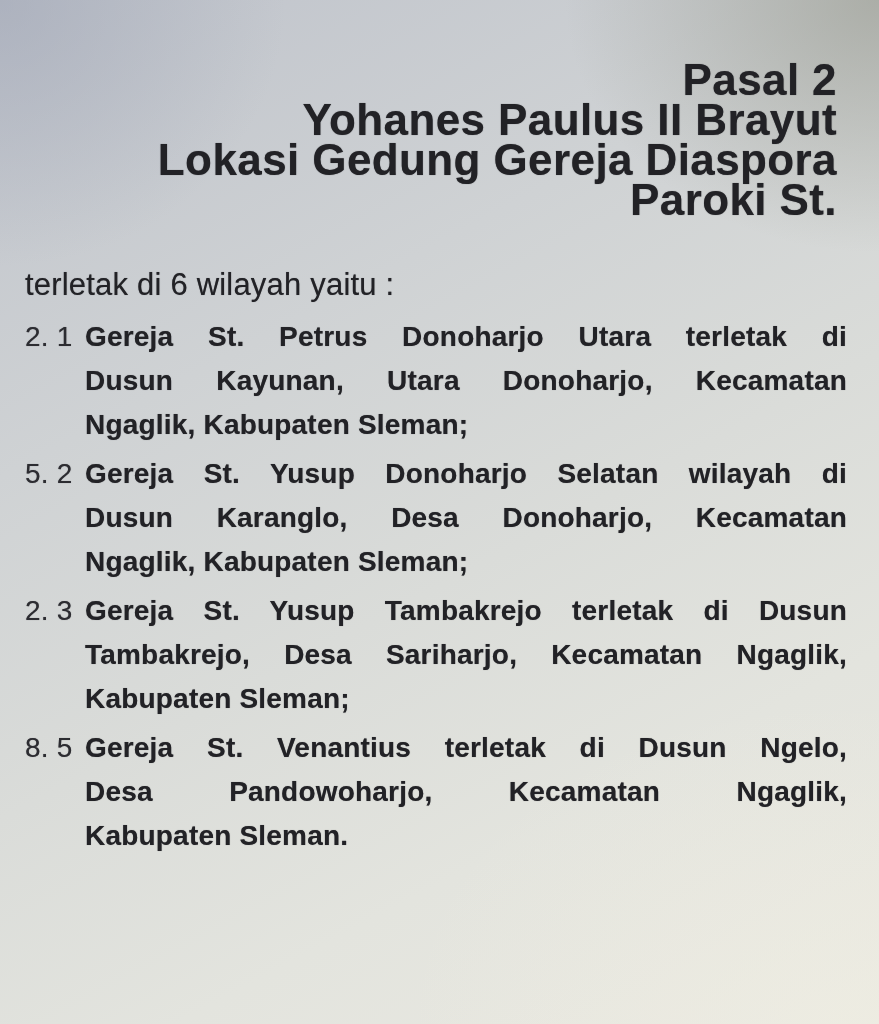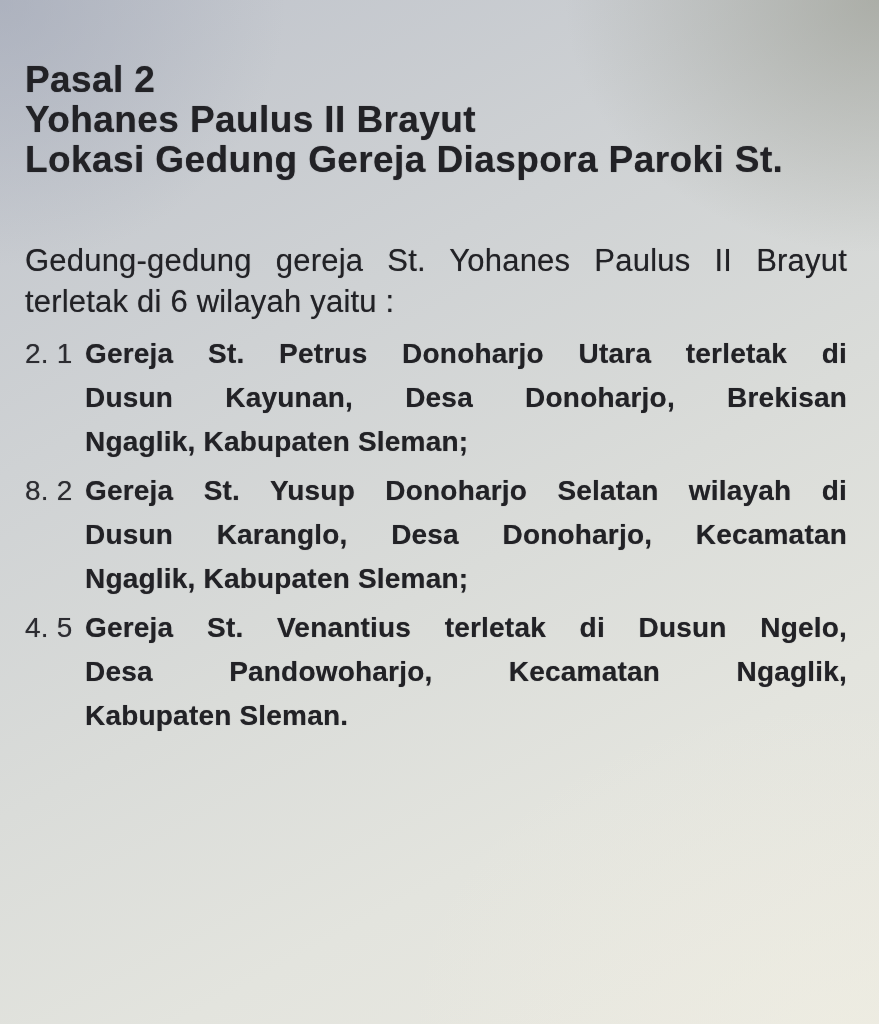--- a/index.html
+++ b/index.html
@@ -20,26 +20,26 @@
     background:
       radial-gradient(ellipse 55% 38% at 100% 0%, rgba(148,150,138,0.60), rgba(148,150,138,0) 65%),
       radial-gradient(ellipse 50% 40% at 0% 0%, rgba(158,164,180,0.55), rgba(158,164,180,0) 65%),
       radial-gradient(ellipse 70% 45% at 95% 100%, rgba(240,238,226,0.55), rgba(240,238,226,0) 70%),
       linear-gradient(152deg, #bfc3cb 0%, #cfd2d4 32%, #dadcd9 55%, #e3e4de 75%, #eae9e1 100%);
   }
   .content {
     filter: blur(0.3px);
   }
   .heading {
-    text-align: left;
+    text-align: right;
     font-weight: bold;
-    font-size: 37px;
+    font-size: 44px;
     line-height: 40px;
     letter-spacing: 0.4px;
-    margin: 0 10px 60px 0;
+    margin: 0 10px 44px 0;
     text-shadow: 0 0 1px rgba(25,25,30,0.55);
   }
   .intro {
     font-size: 31px;
     line-height: 41px;
     margin: 0 0 10px 0;
     letter-spacing: 0.2px;
     text-shadow: 0 0 0.8px rgba(30,30,35,0.55);
   }
   .list {
@@ -81,48 +81,55 @@
 <div class="page">
   <div class="content">
 
     <header class="heading">
       <div class="line">Pasal 2</div>
       <div class="line">Yohanes Paulus II Brayut</div>
       <div class="line">Lokasi Gedung Gereja Diaspora Paroki St.</div>
     </header>
 
     <div class="intro">
-      <span class="line just">Gedung-gedung gereja St. Yohanes Paulus II Brayut</span>
       <span class="line">terletak di 6 wilayah yaitu :</span>
     </div>
 
     <ol class="list">
 
       <li class="item">
         <span class="marker">2. 1</span>
         <span class="item-body">
           <span class="line just">Gereja St. Petrus Donoharjo Utara terletak di</span>
-          <span class="line just">Dusun Kayunan, Desa Donoharjo, Brekisan</span>
+          <span class="line just">Dusun Kayunan, Utara Donoharjo, Kecamatan</span>
           <span class="line">Ngaglik, Kabupaten Sleman;</span>
         </span>
       </li>
 
       <li class="item">
-        <span class="marker">8. 2</span>
+        <span class="marker">5. 2</span>
         <span class="item-body">
           <span class="line just">Gereja St. Yusup Donoharjo Selatan wilayah di</span>
           <span class="line just">Dusun Karanglo, Desa Donoharjo, Kecamatan</span>
           <span class="line">Ngaglik, Kabupaten Sleman;</span>
         </span>
       </li>
 
+      <li class="item">
+        <span class="marker">2. 3</span>
+        <span class="item-body">
+          <span class="line just">Gereja St. Yusup Tambakrejo terletak di Dusun</span>
+          <span class="line just">Tambakrejo, Desa Sariharjo, Kecamatan Ngaglik,</span>
+          <span class="line">Kabupaten Sleman;</span>
+        </span>
+      </li>
 
 
       <li class="item">
-        <span class="marker">4. 5</span>
+        <span class="marker">8. 5</span>
         <span class="item-body">
           <span class="line just">Gereja St. Venantius terletak di Dusun Ngelo,</span>
           <span class="line just">Desa Pandowoharjo, Kecamatan Ngaglik,</span>
           <span class="line">Kabupaten Sleman.</span>
         </span>
       </li>
 
     </ol>
   </div>
 </div>

